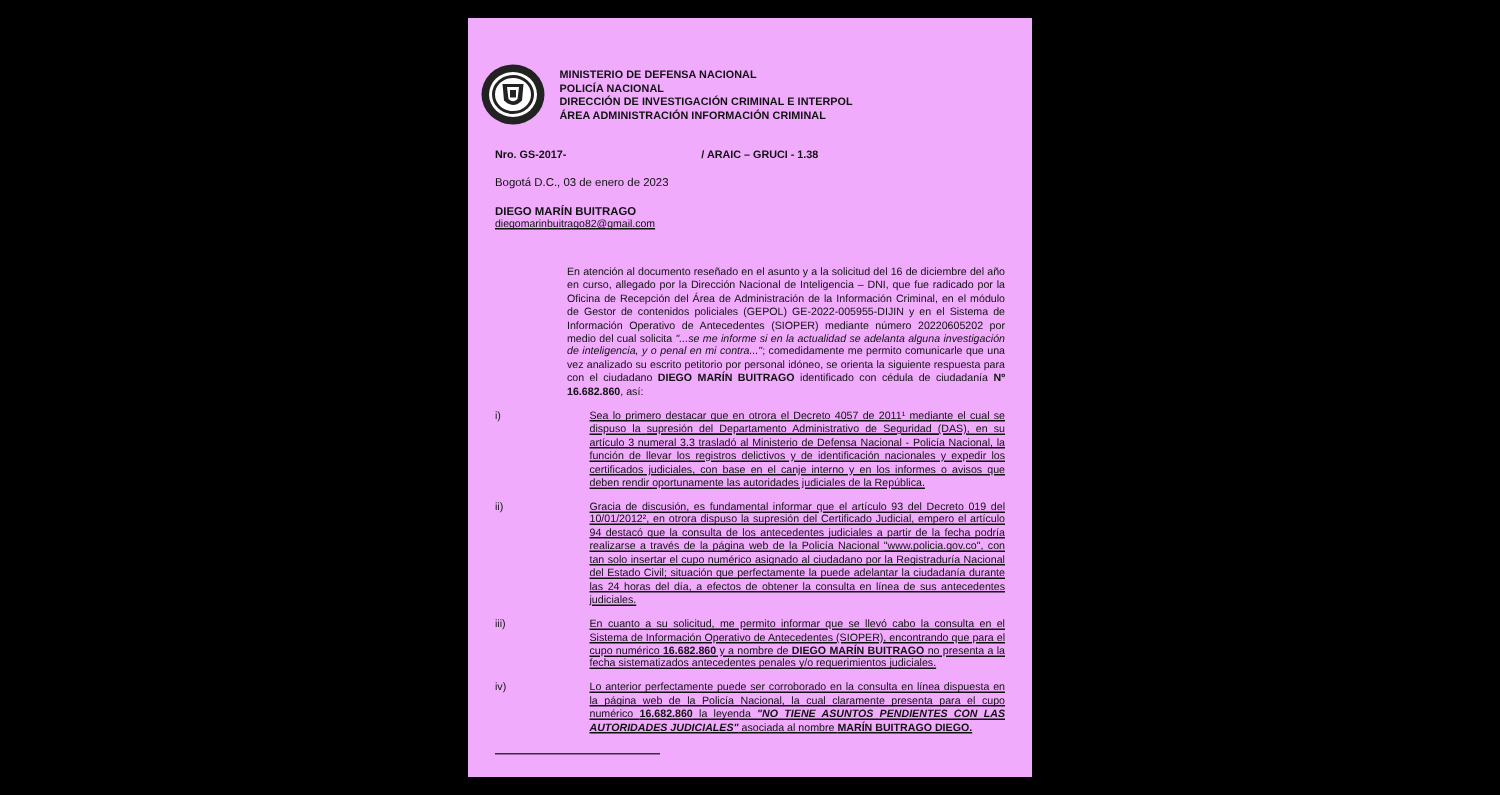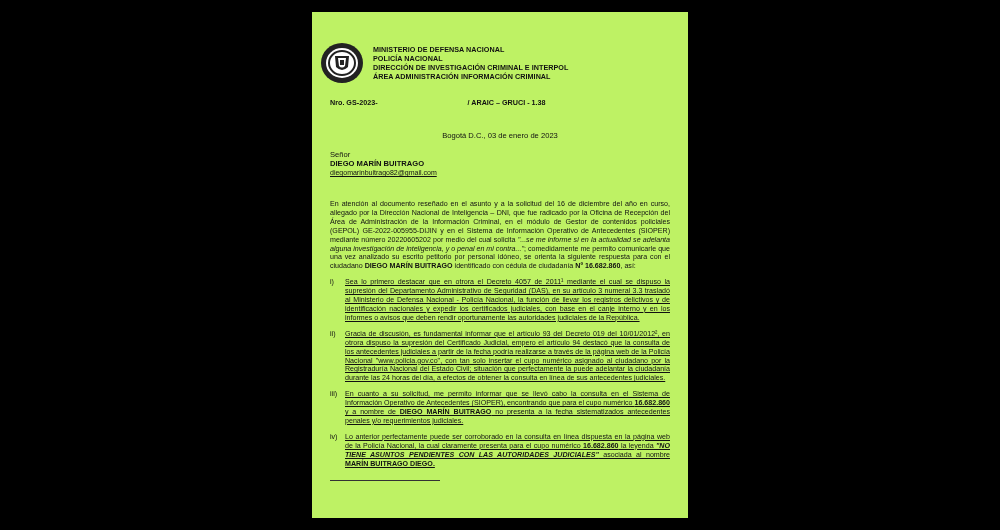--- a/index.html
+++ b/index.html
@@ -1,31 +1,31 @@
 <!DOCTYPE html>
 <html><head>
 <meta charset="utf-8">
 <style>
   html, body { margin:0; padding:0; }
   body { width:1000px; height:530px; background:#000; position:relative; overflow:hidden;
          font-family:"Liberation Sans", sans-serif; }
-  .page { position:absolute; left:312px; top:12px; width:376px; height:506px; background:#bef264;
+  .page { position:absolute; left:312px; top:12px; width:376px; height:506px; background:#f0abfc;
           box-sizing:border-box; padding:30px 18px 0 18px; color:#111; }
   .header { display:flex; align-items:center; margin-left:-10px; }
   .crest { width:44px; height:42px; margin-right:9px; flex:none; }
   .inst { font-size:7.2px; font-weight:bold; line-height:9.2px; letter-spacing:0.05px; text-transform:uppercase; }
   .ref { margin-top:14px; font-size:7.2px; font-weight:bold; display:flex; }
   .ref .redact { width:82px; }
   .ref .suffix { margin-left:8px; }
-  .date { margin-top:24px; font-size:7.6px;text-align:center; }
+  .date { margin-top:10px; font-size:7.6px; }
   .addr { margin-top:10px; font-size:7.6px; line-height:9px; }
   .addr .name { font-weight:bold; }
   .addr .email { text-decoration:underline; font-size:7px; }
   .subject { margin-top:10px; font-size:7.6px; }
-  .para { font-size:7.1px; line-height:8.9px; text-align:justify; }
+  .para { font-size:7.1px; line-height:8.9px; text-align:justify;margin-left:48px; }
   .intro { margin-top:23px; }
   .item { display:flex; margin-top:7px; }
   .item .num { width:15px; flex:none; font-size:7.1px; line-height:8.9px; }
   .item .txt { flex:1;text-decoration:underline; }
   .b { font-weight:bold; }
   .i { font-style:italic; }
   .footline { margin-top:12px; width:110px; height:1px; background:#333; }
 </style>
 </head>
 <body>
@@ -42,29 +42,28 @@
     </svg>
     <div class="inst">
       <div>MINISTERIO DE DEFENSA NACIONAL</div>
       <div>POLICÍA NACIONAL</div>
       <div>DIRECCIÓN DE INVESTIGACIÓN CRIMINAL E INTERPOL</div>
       <div>ÁREA ADMINISTRACIÓN INFORMACIÓN CRIMINAL</div>
     </div>
   </div>
 
   <div class="ref">
-    <span>Nro. GS-2023-</span>
+    <span>Nro. GS-2017-</span>
     <span class="redact"></span>
     <span class="suffix">/ ARAIC – GRUCI - 1.38</span>
   </div>
 
   <div class="date">Bogotá D.C., 03 de enero de 2023</div>
 
   <div class="addr">
-    <div>Señor</div>
     <div class="name">DIEGO MARÍN BUITRAGO</div>
     <div class="email">diegomarinbuitrago82@gmail.com</div>
   </div>
 
 
   <div class="para intro">
     <span>En atención al documento reseñado en el asunto y a la solicitud del 16 de diciembre del año en curso, allegado por la Dirección Nacional de Inteligencia – DNI, que fue radicado por la Oficina de Recepción del Área de Administración de la Información Criminal, en el módulo de Gestor de contenidos policiales (GEPOL) GE-2022-005955-DIJIN y en el Sistema de Información Operativo de Antecedentes (SIOPER) mediante número 20220605202 por medio del cual solicita </span><span class="i">"...se me informe si en la actualidad se adelanta alguna investigación de inteligencia, y o penal en mi contra..."</span><span>; comedidamente me permito comunicarle que una vez analizado su escrito petitorio por personal idóneo, se orienta la siguiente respuesta para con el ciudadano </span><span class="b">DIEGO MARÍN BUITRAGO</span><span> identificado con cédula de ciudadanía </span><span class="b">Nº 16.682.860</span><span>, así:</span>
   </div>
 
   <div class="item">

